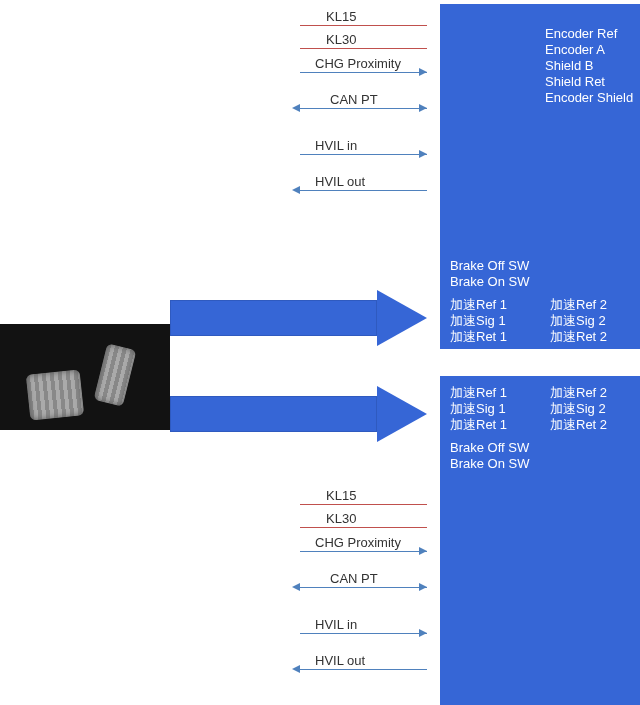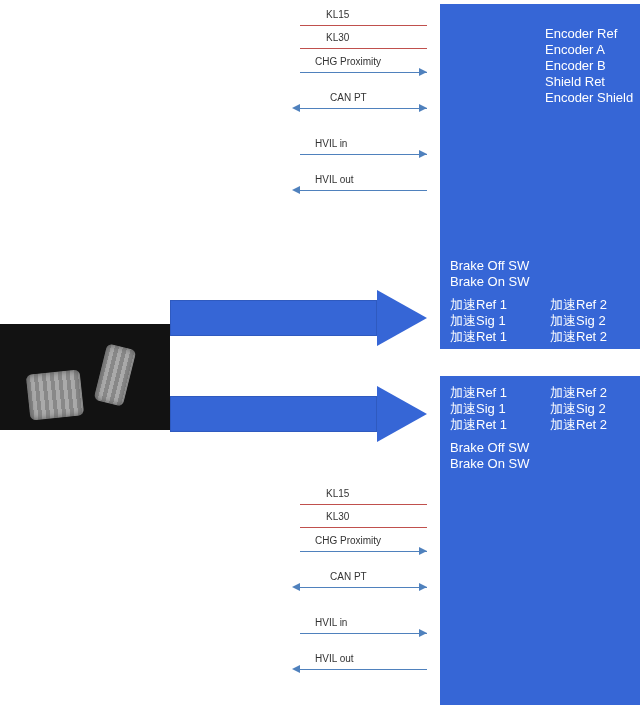--- a/index.html
+++ b/index.html
@@ -23,21 +23,21 @@
   .box-bottom { left: 427px; top: 376px; width: 213px; height: 329px; }
   .signal-line {
     position: absolute;
     height: 1px;
   }
   .red-line { border-top: 1px solid #c0504d; }
   .blue-line { border-top: 1px solid #4f81bd; }
   .signal-label {
     position: absolute;
     color: #333;
-    font-size: 10px;
+    font-size: 13px;
     white-space: nowrap;
     text-align: center;
   }
   .arrow-left, .arrow-right {
     position: absolute;
     width: 0; height: 0;
     border-top: 4px solid transparent;
     border-bottom: 4px solid transparent;
   }
   .arrow-right { border-left: 8px solid #4f81bd; }
@@ -82,21 +82,21 @@
     font-size: 13px;
     white-space: nowrap;
   }
 </style>
 </head>
 <body>
 
 <div class="blue-box box-top">
   <span class="box-label" style="left:105px;top:22px">Encoder Ref</span>
   <span class="box-label" style="left:105px;top:38px">Encoder A</span>
-  <span class="box-label" style="left:105px;top:54px">Encoder B</span>
+  <span class="box-label" style="left:105px;top:54px">Shield B</span>
   <span class="box-label" style="left:105px;top:70px">Shield Ret</span>
   <span class="box-label" style="left:105px;top:86px">Encoder Shield</span>
 
   <span class="box-label" style="left:10px;top:254px">Brake Off SW</span>
   <span class="box-label" style="left:10px;top:270px">Brake On SW</span>
 
   <span class="box-label" style="left:10px;top:292px">加速Ref 1</span>
   <span class="box-label" style="left:10px;top:308px">加速Sig 1</span>
   <span class="box-label" style="left:10px;top:324px">加速Ret 1</span>
   <span class="box-label" style="left:110px;top:292px">加速Ref 2</span>

